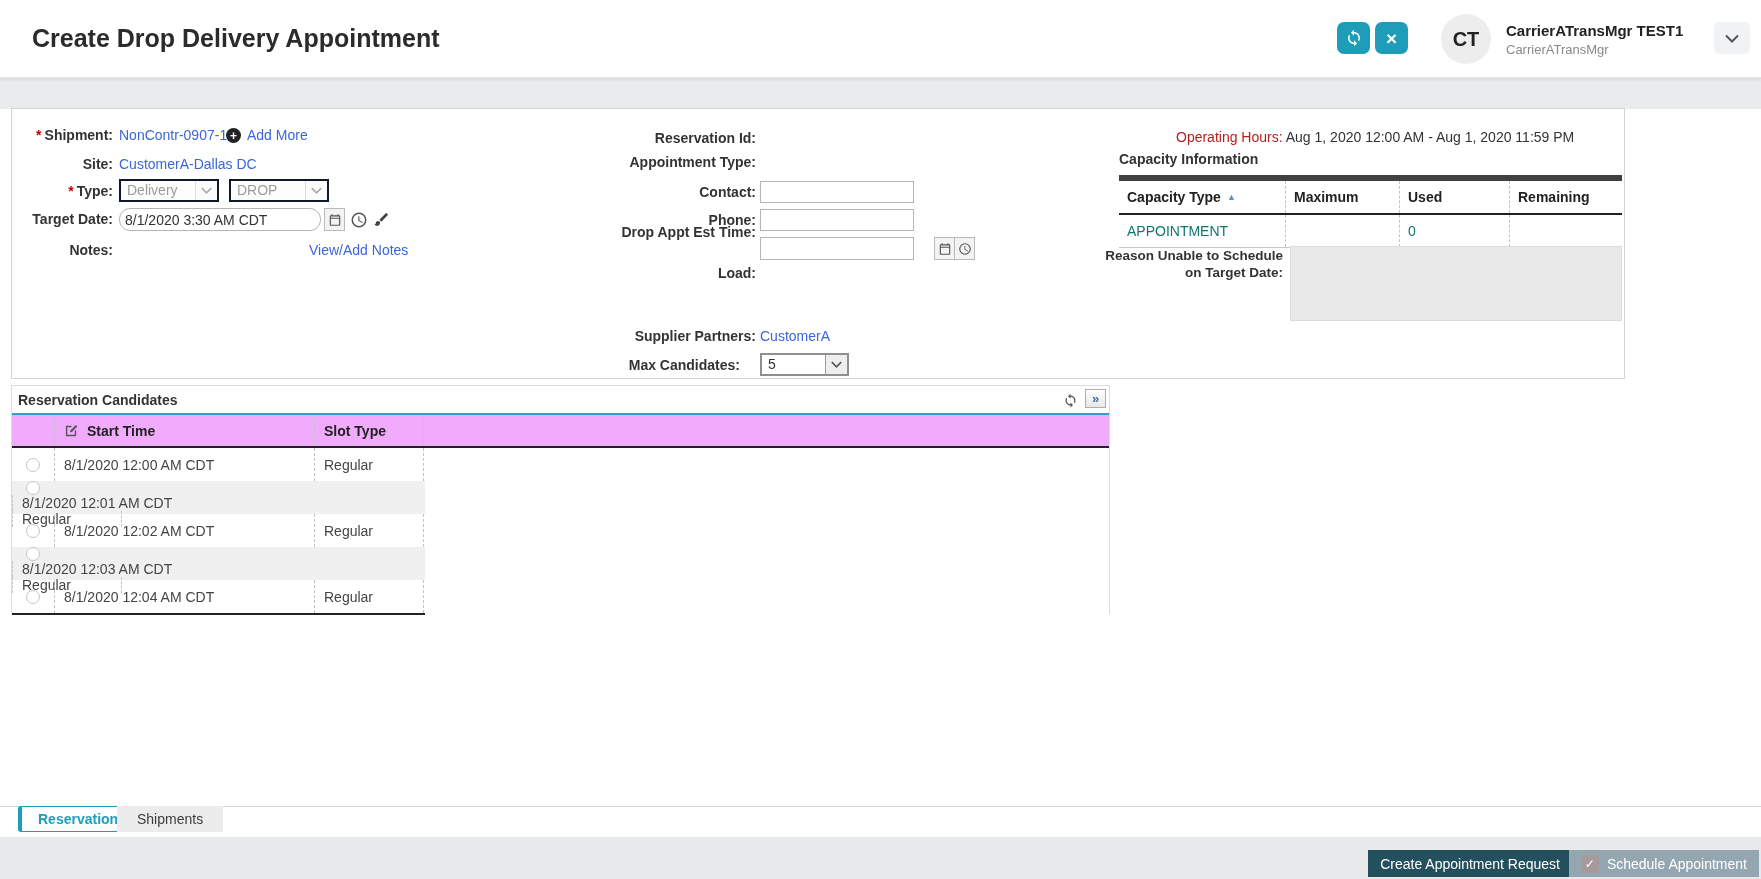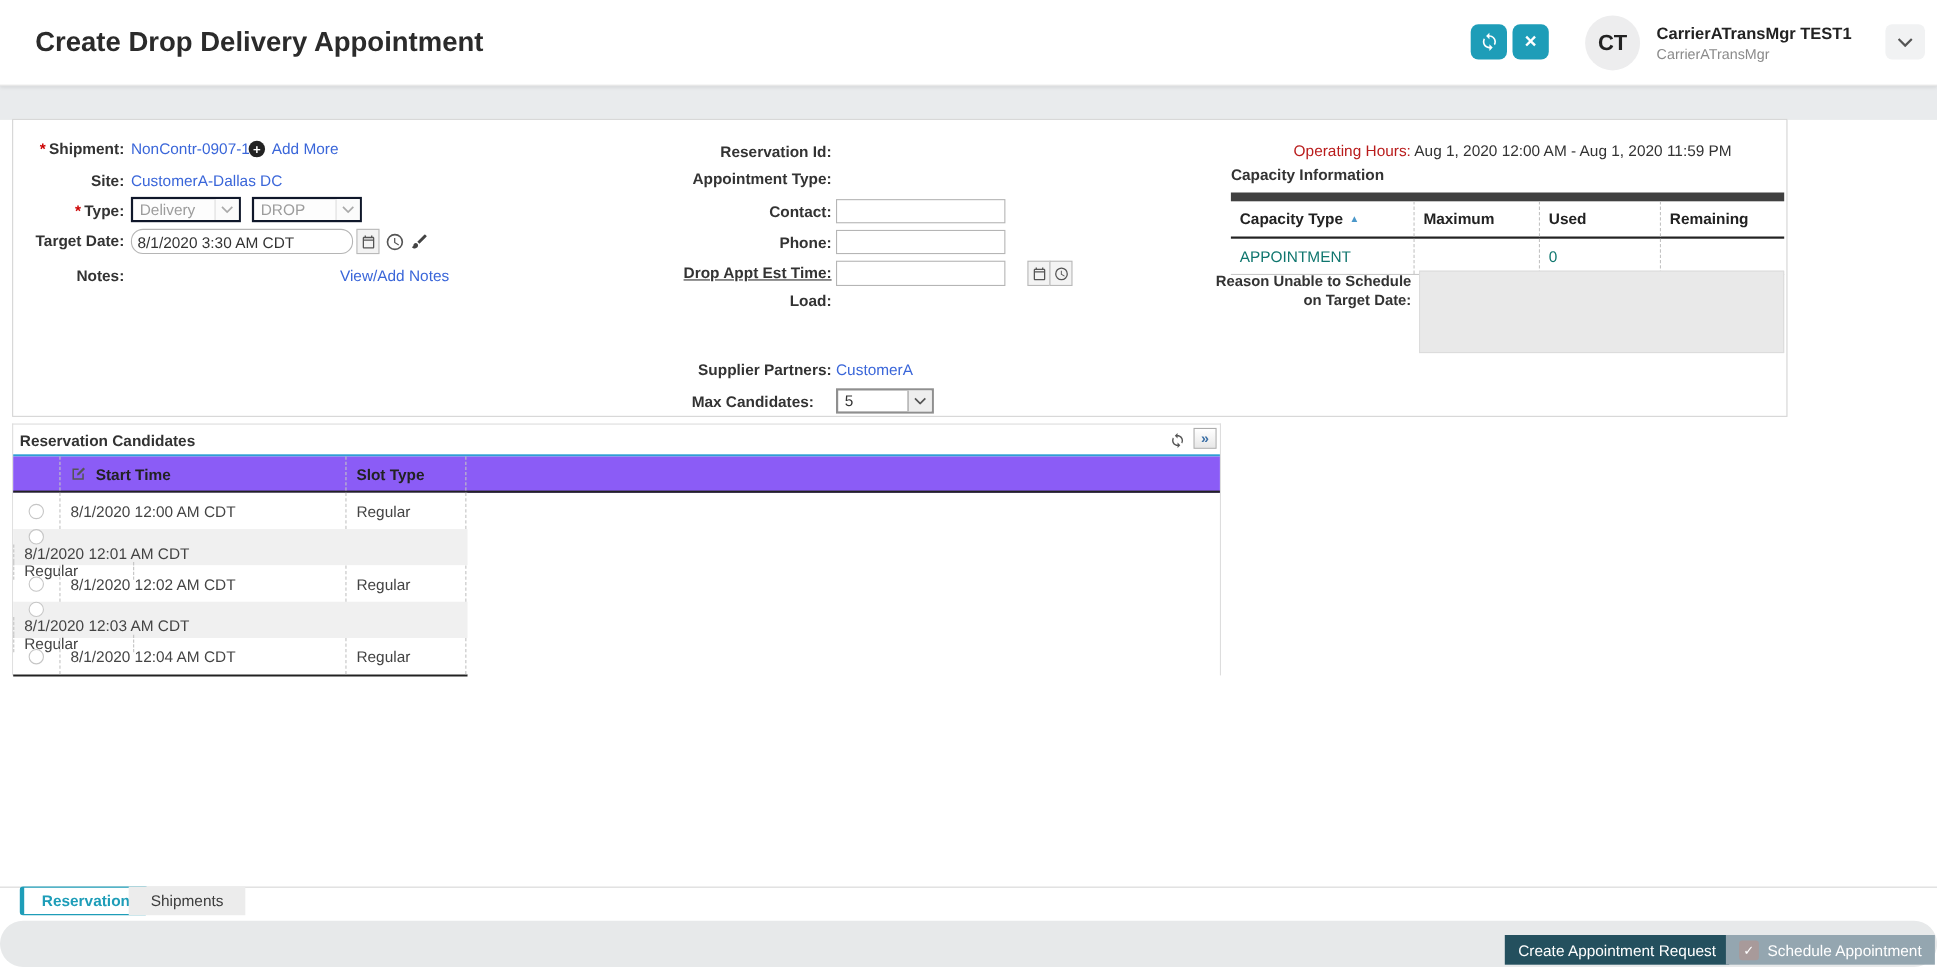--- a/index.html
+++ b/index.html
@@ -50,21 +50,21 @@
   .fake-select.enabled { border-color:#8f8f8f; background:#fff; cursor:pointer; }
   .fake-select.enabled .sel-val { color:#333; }
   .fake-select.enabled .sel-arrow { background:#eee; border-left:1px solid #9a9a9a; color:#555; }
   .sel-arrow svg { width:11px; height:7px; }
 
   .plus-circle { display:inline-flex; width:15px; height:15px; border-radius:50%; background:#222;
     color:#fff; font-size:12px; font-weight:bold; align-items:center; justify-content:center; line-height:1; }
 
   
   .cap-title { position:absolute; left:1107px; top:42px; font-size:14px; font-weight:bold; color:#333; }
-  .cap-table { position:absolute; left:1107px; top:66px; width:503px; border-top:8px solid #404040; }
+  .cap-table { position:absolute; left:1107px; top:66px; width:503px; border-top:6px solid #404040; }
   .cap-head { display:flex; height:34px; border-bottom:2px solid #222; }
   .cap-row  { display:flex; height:33px; border-bottom:1px solid #c8c8c8; }
   .cap-cell { padding:0 8px; font-size:14px; display:flex; align-items:center; color:#0f766e; }
   .cap-head .cap-cell { font-weight:bold; color:#222; }
   .c1{width:166px;} .c2{width:114px;} .c3{width:110px;} .c4{width:113px;}
   .dashL { border-left:1px dashed #c3c3c3; }
   .sort-asc { color:#4a97c9; font-size:9px; margin-left:6px; }
   .reason-lbl { position:absolute; left:1000px; top:138px; width:271px; text-align:right;
     font-size:13.5px; font-weight:bold; color:#333; line-height:17px; }
   .reason-area { position:absolute; left:1278px; top:137px; width:332px; height:75px;
@@ -73,41 +73,41 @@
   
   .cand-panel { position:absolute; left:11px; top:385px; width:1099px; height:229px;
     border:1px solid #ddd; border-bottom:none; background:#fff; }
   .cand-title { position:absolute; left:6px; top:6px; font-size:14px; font-weight:bold; color:#333; }
   .cand-refresh { position:absolute; right:31px; top:7px; width:15px; height:15px; cursor:pointer; }
   .cand-refresh svg { width:15px; height:15px; fill:#555; }
   .cand-expand { position:absolute; right:3px; top:3px; width:21px; height:19px;
     border:1px solid #adadad; background:linear-gradient(#fff,#e7e7e7); color:#3a6ea5;
     font-size:13px; font-weight:bold; display:flex; align-items:center; justify-content:center; cursor:pointer; }
   .cand-table { position:absolute; left:0; top:27px; width:1097px; border-top:2px solid #2f9fd4; }
-  .cand-head { display:flex; height:33px; border-bottom:2px solid #222; background:#8b5cf6; }
+  .cand-head { display:flex; height:33px; border-bottom:2px solid #222; background:#f0abfc; }
   .cand-cell { font-size:14px; display:flex; align-items:center; padding-left:9px; color:#444; }
   .cand-head .cand-cell { font-weight:bold; color:#222; }
   .col-radio { width:42px; justify-content:center; padding-left:0; }
   .col-start { width:260px; border-left:1px dashed #c3c3c3; }
   .col-slot  { width:110px; border-left:1px dashed #c3c3c3; border-right:1px dashed #c3c3c3; }
   .col-rest  { flex:1; }
   .cand-rows { width:413px; border-bottom:2px solid #222; }
   .cand-row { display:flex; height:33px; background:#fff; cursor:pointer; }
   .cand-row.striped { background:#f0f0f0;flex-direction:column; }
   .radio { width:14px; height:14px; border-radius:50%; border:1px solid #c6c6c6; background:#fff; cursor:pointer; }
   .edit-icon { margin-right:8px; display:flex; }
 
   
   .tabs-divider { position:absolute; left:0; top:806px; width:1761px; border-top:1px solid #d6d6d6; }
   .tab { position:absolute; top:806px; height:26px; display:flex; align-items:center;
     font-size:14px; cursor:pointer; }
   .tab-active { left:18px; padding:0 16px; background:#fff; color:#1e9db8; font-weight:bold;
     border:1px solid #1e9db8; border-left:4px solid #1e9db8; border-radius:3px; }
   .tab-plain { left:117px; padding:0 20px; background:#ececec; color:#3c3c3c; }
-  .footer { position:absolute; left:0; top:837px; width:1761px; height:42px; background:#e7e9ea;border-radius:21px; }
+  .footer { position:absolute; left:0; top:837px; width:1761px; height:42px; background:#e7e9ea; }
   .btn { position:absolute; top:13px; height:27px; border:none; color:#fff; font-size:14px;
     font-family:"Liberation Sans", sans-serif; display:flex; align-items:center; padding:0 12px; cursor:pointer; }
   .btn-dark { right:189px; background:#24505e; }
   .btn-muted { right:2px; background:#94a6b0; }
   .check-chip { width:18px; height:18px; border-radius:3px; background:#a89a9a; color:#fff;
     font-size:12px; display:flex; align-items:center; justify-content:center; margin-right:8px; }
 </style>
 </head>
 <body>
 
@@ -197,21 +197,21 @@
 
   <div class="lbl" style="left:480px;top:17px;width:264px;">Reservation Id:</div>
   <div class="lbl" style="left:480px;top:41px;width:264px;">Appointment Type:</div>
 
   <div class="lbl" style="left:480px;top:71px;width:264px;">Contact:</div>
   <input class="txt-input" style="left: 748px; top: 72px; width: 154px; height: 22px;" value="">
 
   <div class="lbl" style="left:480px;top:99px;width:264px;">Phone:</div>
   <input class="txt-input" style="left: 748px; top: 100px; width: 154px; height: 22px;" value="">
 
-  <div class="lbl" style="left:480px;top:127px;width:264px;text-decoration:underline;">Drop Appt Est Time:</div>
+  <div class="lbl" style="left:480px;top:111px;width:264px;">Drop Appt Est Time:</div>
   <input class="txt-input" style="left: 748px; top: 128px; width: 154px; height: 23px;" value="">
   <span class="icon-box" style="left:922px;top:128px;">
     <svg viewBox="0 0 24 24">
         <path fill="#555" d="M19 4h-1V2h-2v2H8V2H6v2H5c-1.1 0-2 .9-2 2v14c0 1.1.9 2 2 2h14c1.1 0 2-.9 2-2V6c0-1.1-.9-2-2-2zm0 16H5V10h14v10zM5 8V6h14v2H5z"></path>
       </svg>
   </span>
   <span class="icon-box" style="left:942px;top:128px;">
     <svg viewBox="0 0 24 24">
         <path fill="#555" d="M12 2a10 10 0 1 0 0 20 10 10 0 0 0 0-20zm0 18a8 8 0 1 1 0-16 8 8 0 0 1 0 16zm.5-13H11v6l5.25 3.15.75-1.23-4.5-2.67z"></path>
       </svg>

